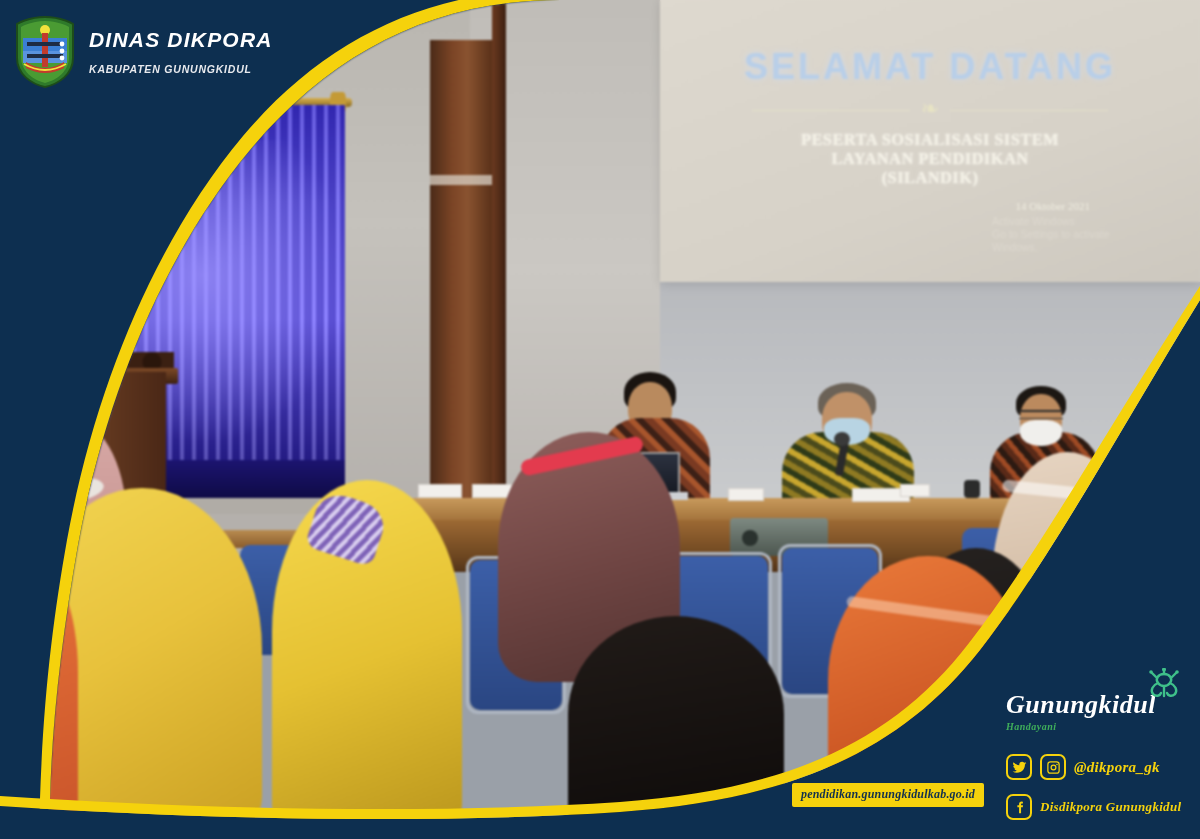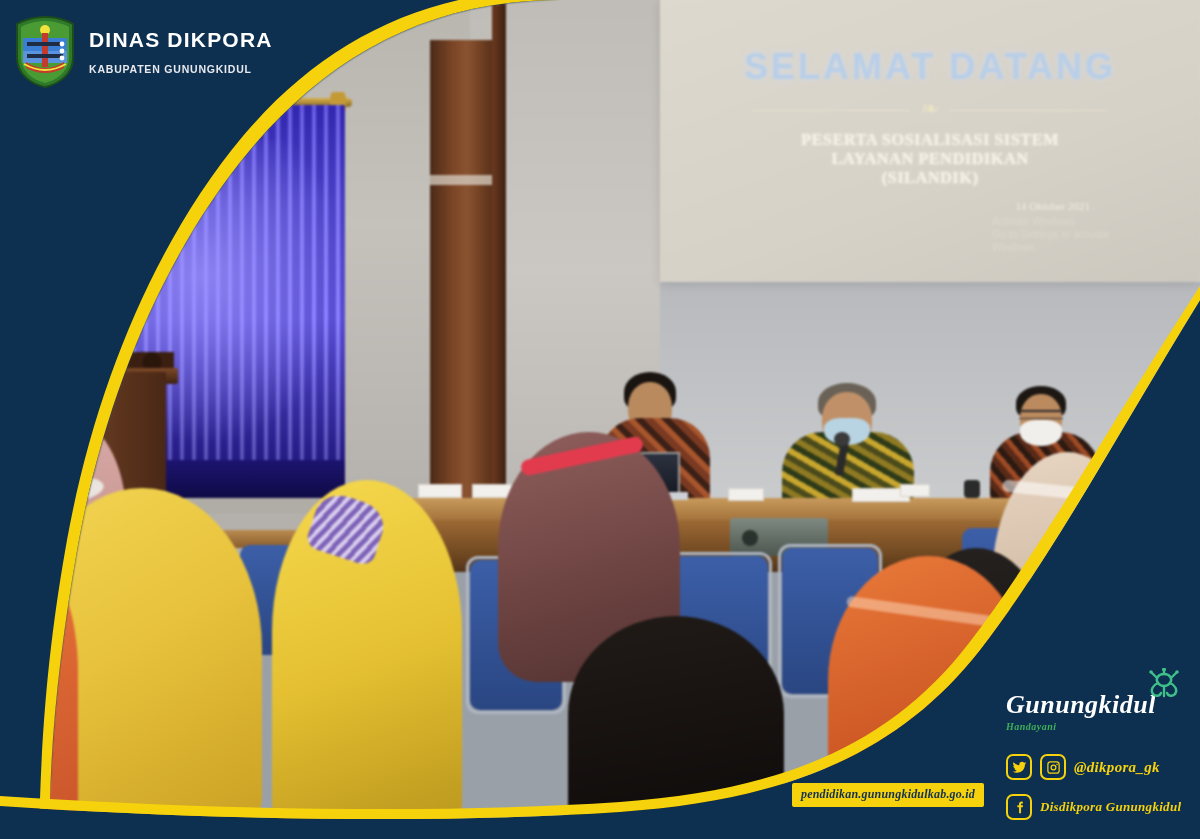--- a/index.html
+++ b/index.html
@@ -182,21 +182,21 @@
   
   #photo-blur { position:absolute; inset:0; backdrop-filter: blur(1.1px); }
 
   
   #frame { position:absolute; inset:0; pointer-events:none; }
   #frame svg { position:absolute; inset:0; }
 
   
   #header { position:absolute; left:14px; top:16px; display:flex; align-items:center; gap:13px; }
   #emblem { position:relative; width:62px; height:72px; }
-  #dinas-text { color:#ffffff; line-height:1; }
+  #dinas-text { color:#ffffff; line-height:1;font-style:italic; }
   #dinas-title { font-size:21px; font-weight:bold; letter-spacing:1.2px; }
   #dinas-sub   { font-size:10.5px; font-weight:bold; letter-spacing:.8px; margin-top:14px; color:#e8eaee; }
 
   
   #brand { position:absolute; right:18px; top:690px; width:176px; }
   #brand-logo { position:relative; height:50px; }
   #brand-word { font-family:"Liberation Serif", serif; font-style:italic; font-weight:bold;
                 font-size:26px; color:#ffffff; letter-spacing:.5px; }
   #brand-tag  { font-family:"Liberation Serif", serif; font-style:italic; font-weight:bold;
                 font-size:10px; color:#3fae5a; margin-top:1px; letter-spacing:.5px; }

